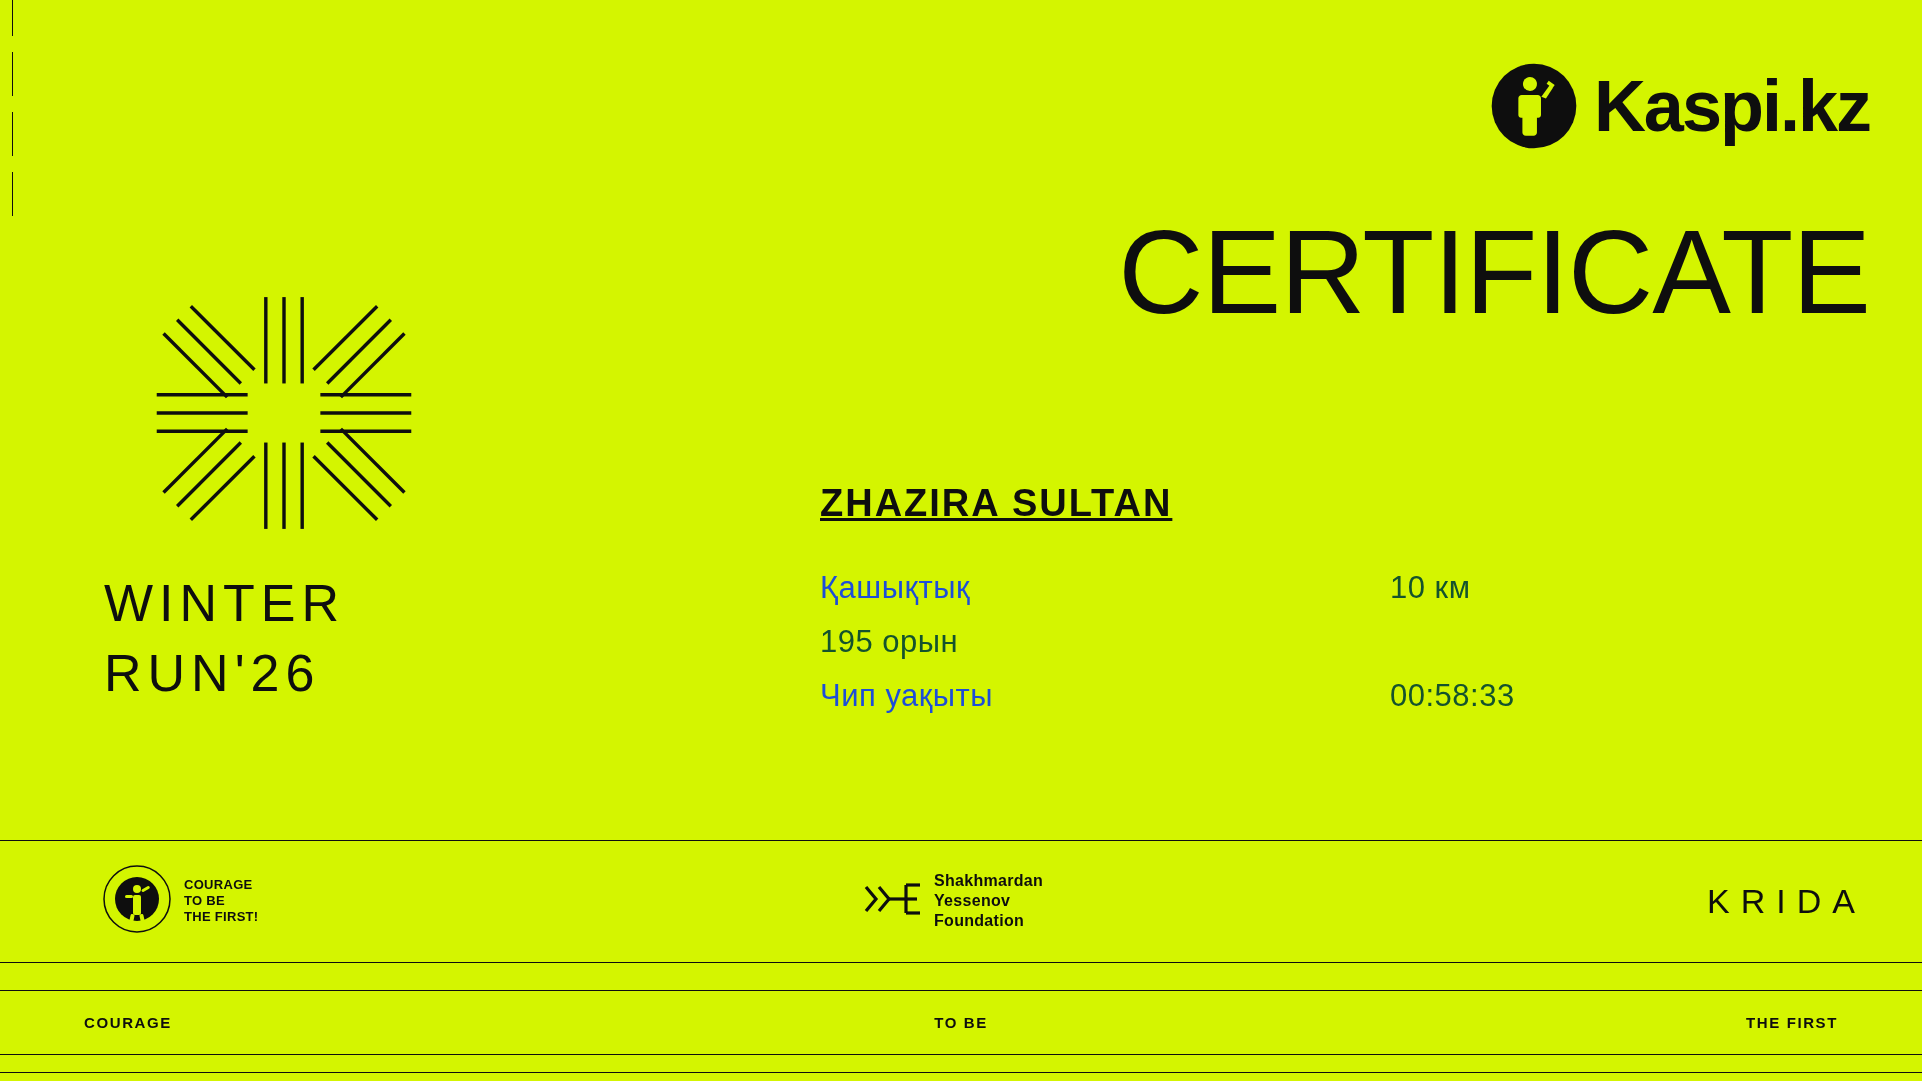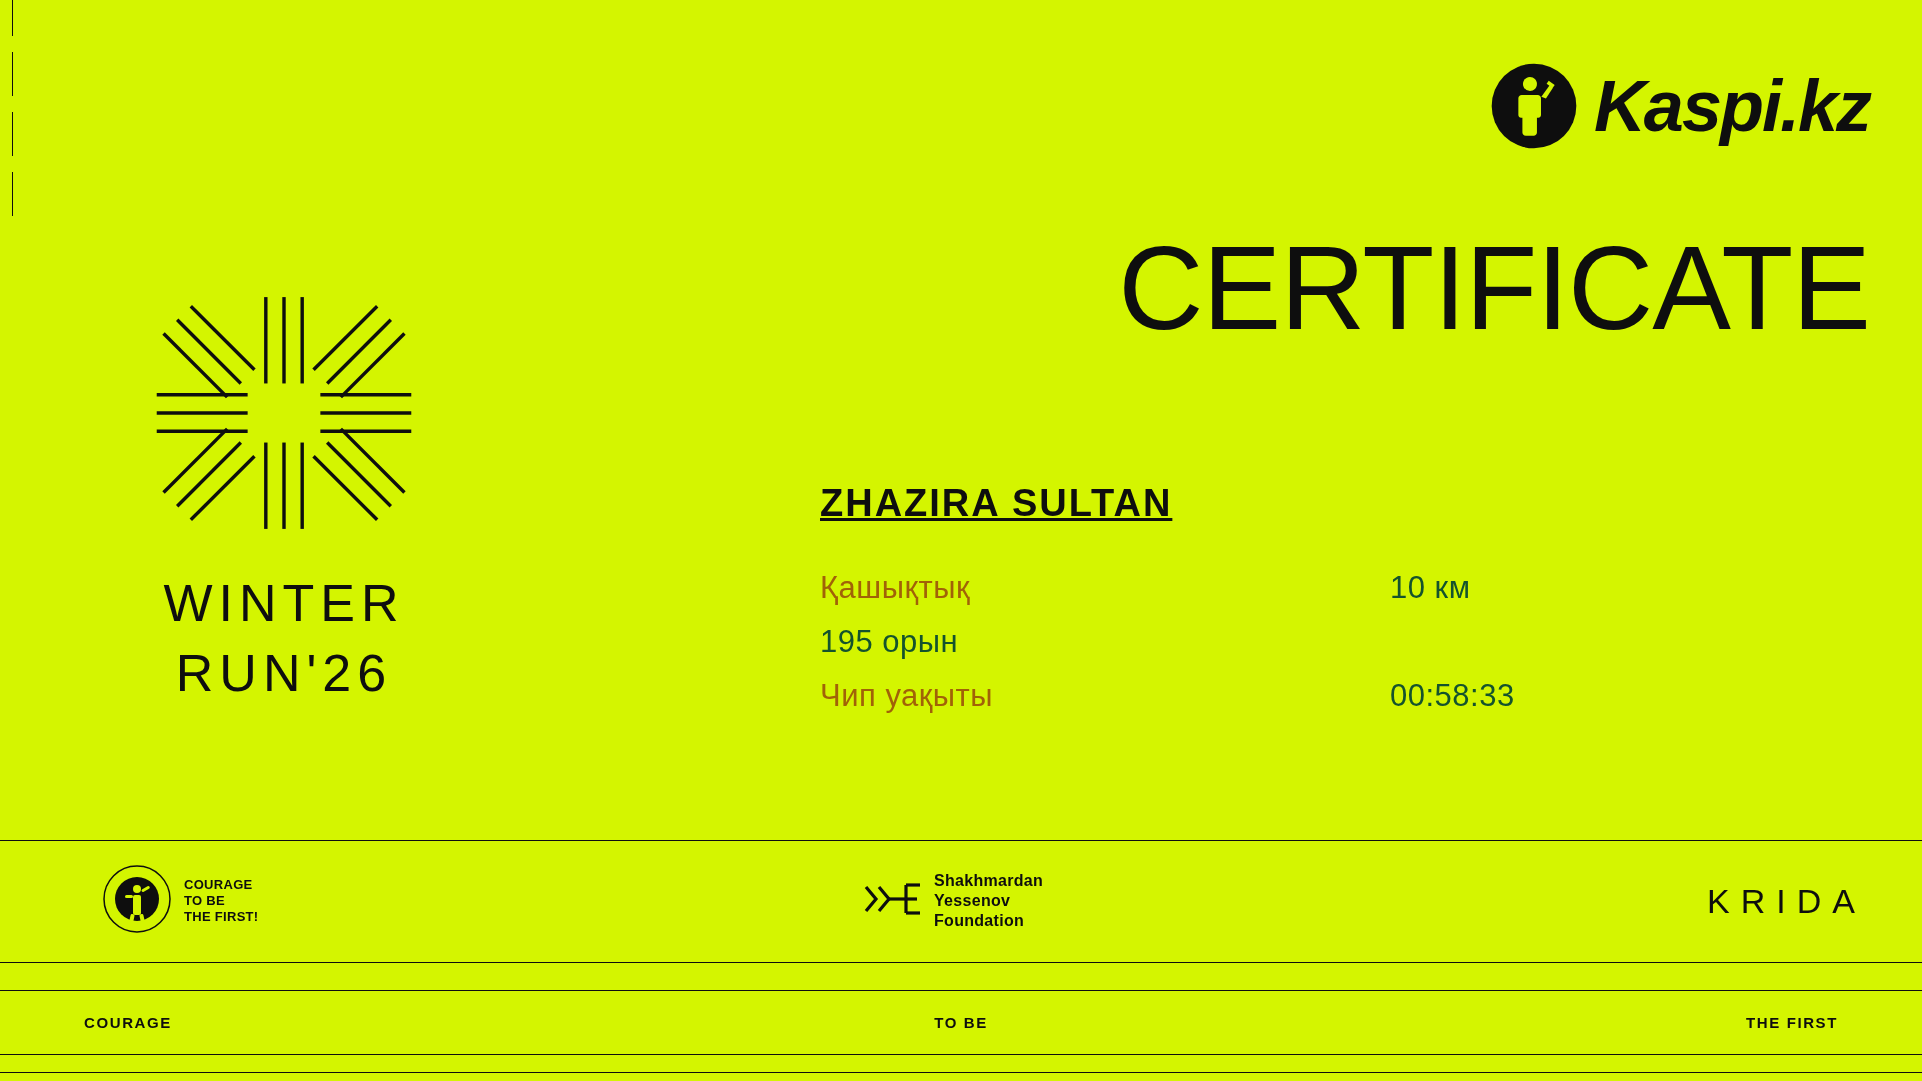--- a/index.html
+++ b/index.html
@@ -31,42 +31,41 @@
   .edge-rule.r4 { top: 172px; height: 44px; }
 
   
   .kaspi-logo {
     position: absolute;
     top: 60px;
     right: 52px;
     display: flex;
     align-items: center;
     gap: 14px;
-    font-style: italic;
   }
   .kaspi-mark {
     width: 92px;
     height: 92px;
     display: block;
   }
   .kaspi-word {
     font-size: 72px;
     font-weight: 700;
     letter-spacing: -2px;
     line-height: 1;
     color: #0e0e0e;
   }
 
   
   .brand {
     position: absolute;
     left: 104px;
     top: 288px;
     width: 360px;
-    text-align: center;
+    text-align: left;
   }
   .brand-mark {
     width: 278px;
     height: 250px;
     margin: 0 auto;
     display: block;
   }
   .brand-name {
     margin-top: 30px;
     font-size: 52px;
@@ -74,21 +73,21 @@
     font-weight: 400;
     line-height: 1.35;
     color: #0e0e0e;
     white-space: pre-line;
   }
 
   
   .cert-title {
     position: absolute;
     right: 52px;
-    top: 288px;
+    top: 272px;
     font-size: 118px;
     font-weight: 400;
     letter-spacing: -1px;
     line-height: 1;
     transform: translateY(-50%);
     color: #0e0e0e;
   }
   .athlete-name {
     position: absolute;
     left: 820px;
@@ -107,21 +106,21 @@
   }
   .result-row {
     display: flex;
     align-items: baseline;
     margin-bottom: 18px;
   }
   .result-label {
     width: 570px;
     font-size: 31px;
     letter-spacing: 0.5px;
-    color: #a16207;
+    color: #1d4ed8;
   }
   .result-value {
     font-size: 31px;
     letter-spacing: 0.5px;
     color: #14532d;
   }
 
   
   .hrule {
     position: absolute;

